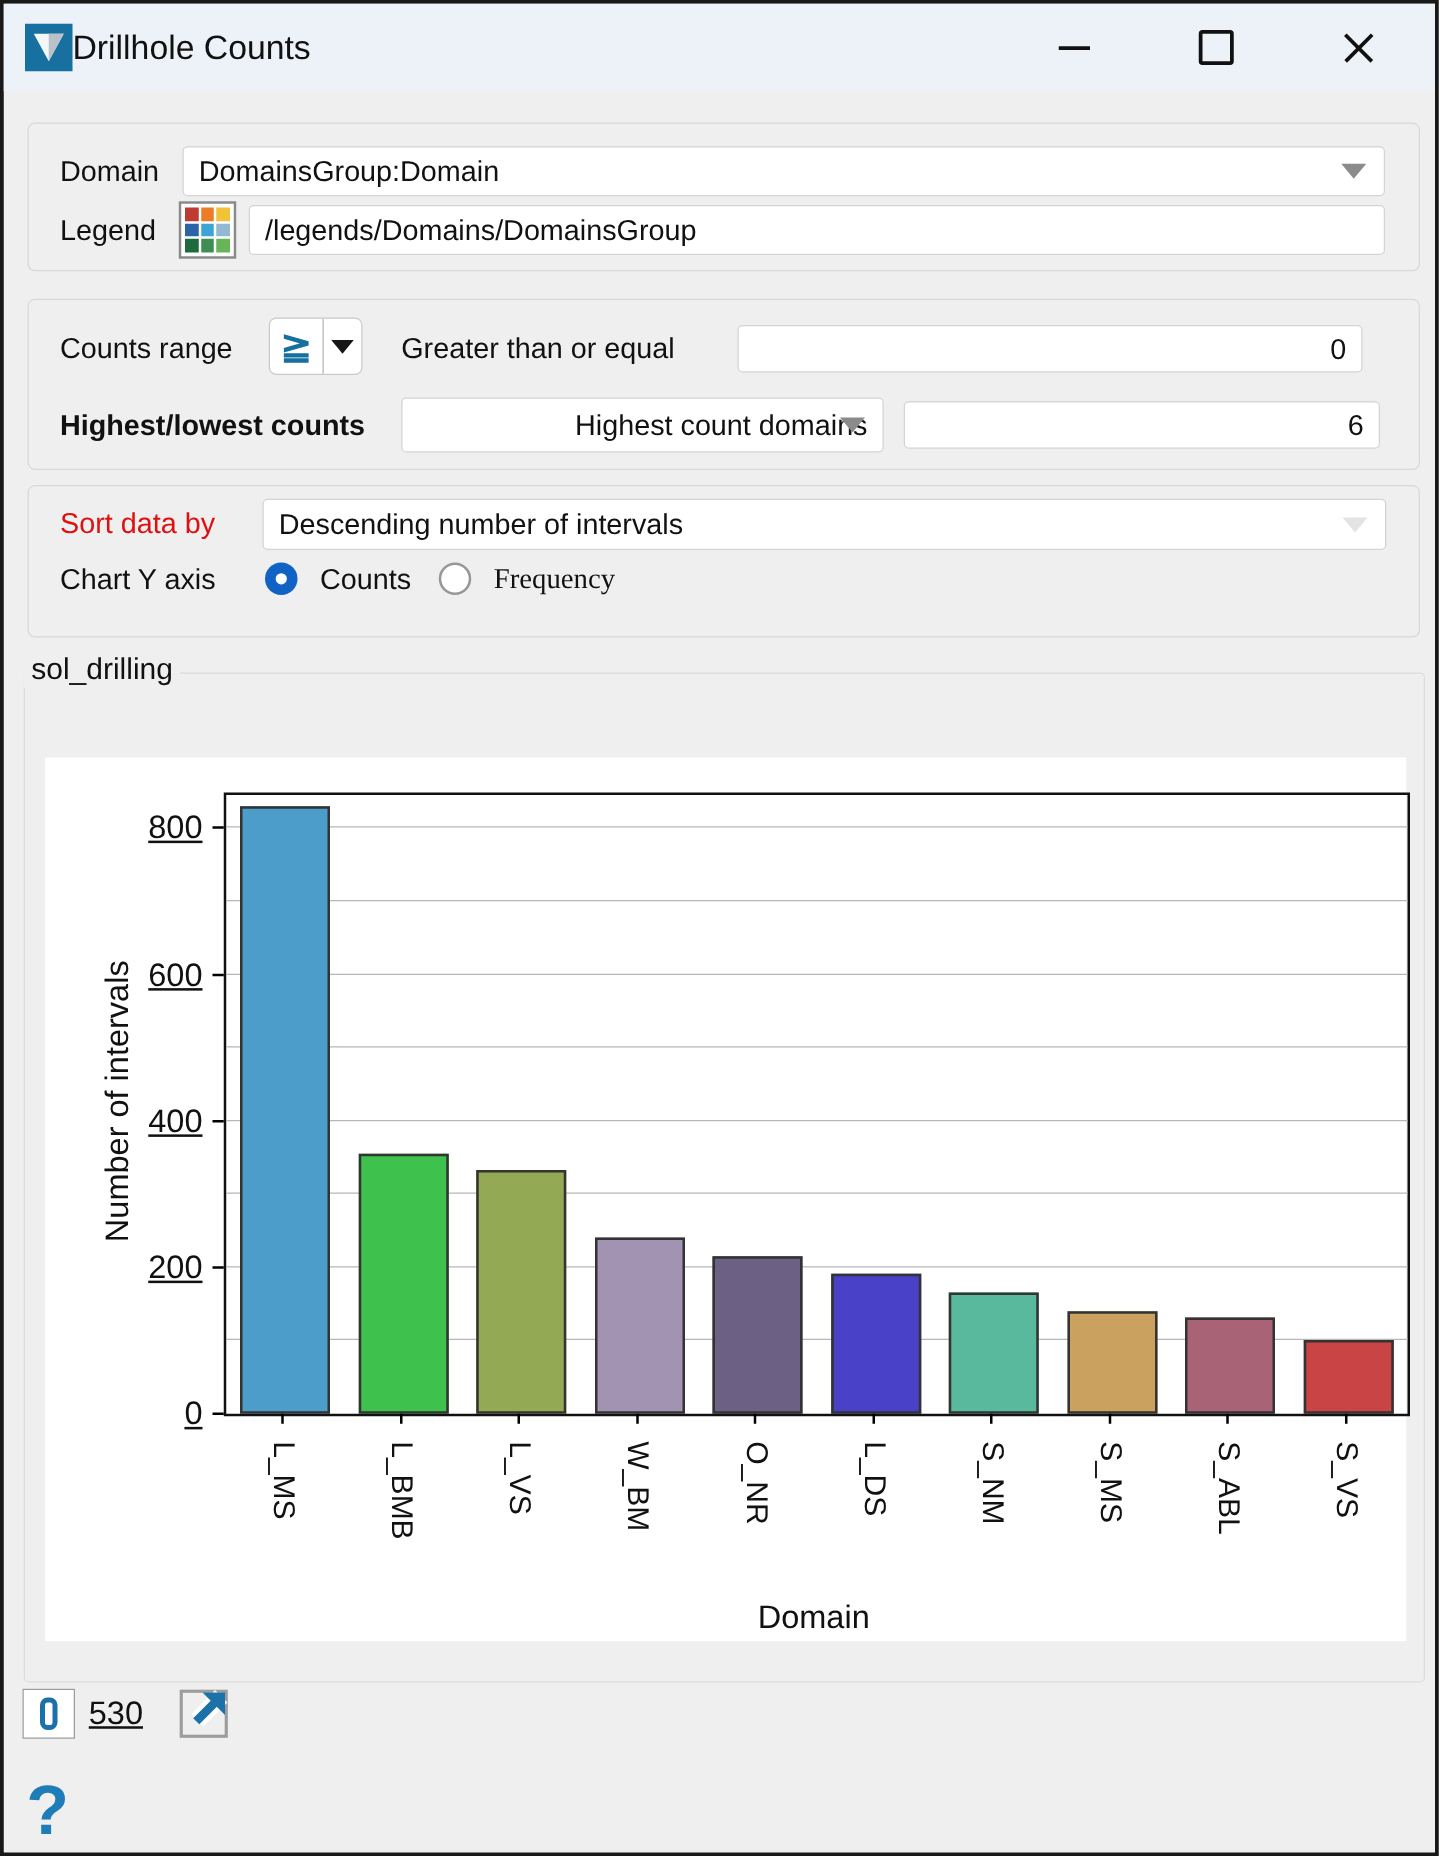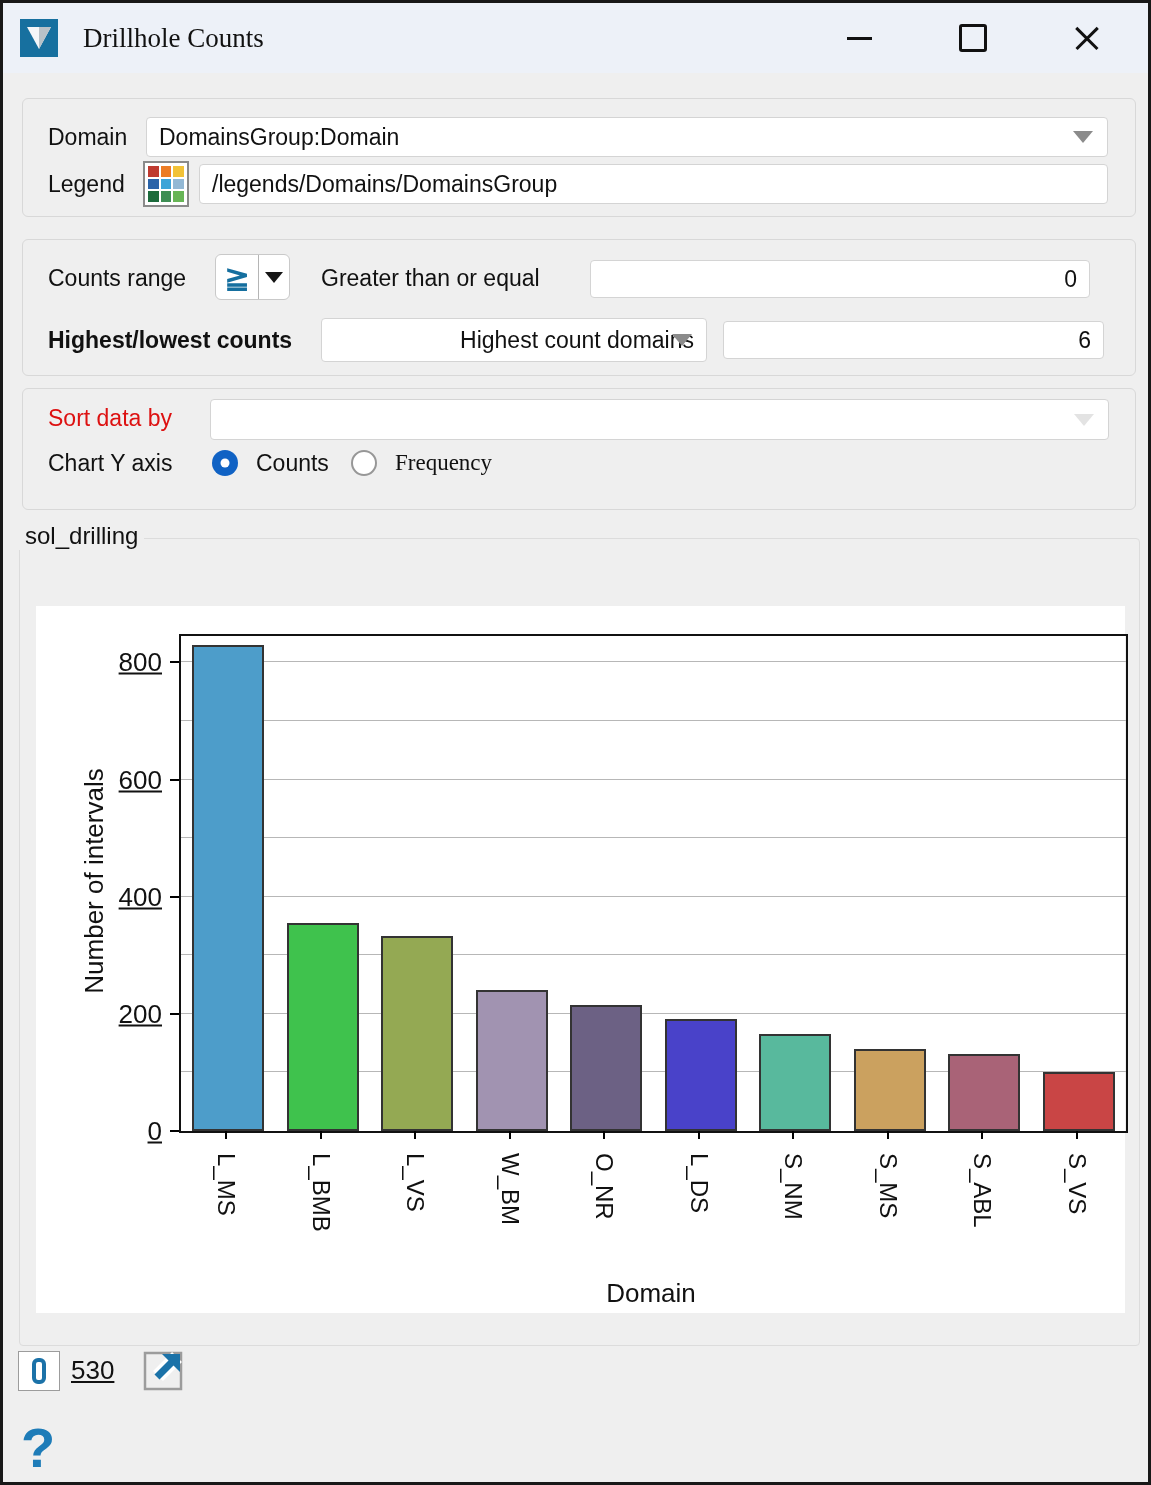--- a/index.html
+++ b/index.html
@@ -9,21 +9,21 @@
     font-family:"Liberation Sans",sans-serif;color:#111;overflow:hidden;
   }
   
   .titlebar{position:absolute;left:0;top:0;width:100%;height:70px;background:#edf1f8;
     display:flex;align-items:center;}
   .appicon{width:38px;height:38px;background:#17709f;margin-left:17px;position:relative;flex:0 0 auto;}
   .appicon::before{content:"";position:absolute;left:7px;top:8px;width:0;height:0;
     border-left:12px solid transparent;border-right:12px solid transparent;border-top:22px solid #f4f6f8;}
   .appicon::after{content:"";position:absolute;left:19px;top:8px;width:0;height:0;
     border-left:0 solid transparent;border-right:12px solid transparent;border-top:22px solid #b9c2c8;}
-  .wtitle{font-size:27px;margin-left:25px;font-family:Liberation Serif, serif;}
+  .wtitle{font-size:27px;margin-left:0;}
   .winbtns{margin-left:auto;display:flex;align-items:center;gap:68px;padding-right:38px;}
   .winbtn{width:46px;height:46px;display:flex;align-items:center;justify-content:center;cursor:default;}
   .ic-min{width:25px;height:3px;background:#111;}
   .ic-max{width:22px;height:22px;border:3px solid #111;border-radius:3px;}
   .ic-close{position:relative;width:28px;height:28px;}
   .ic-close::before,.ic-close::after{content:"";position:absolute;left:-1px;top:13px;width:30px;height:2.6px;background:#111;}
   .ic-close::before{transform:rotate(45deg);}
   .ic-close::after{transform:rotate(-45deg);}
   
   .panel{position:absolute;border:1px solid #d8d8d8;border-radius:6px;background:transparent;}
@@ -140,20 +140,21 @@
   <span>Highest count domains</span>
   <span class="combo-arrow tri"></span>
 </div>
 <div class="field right" style="left:720px;top:318px;width:381px;height:38px;">
   <span>6</span>
 </div>
 
 <div class="panel" id="panel3"></div>
 <div class="lbl red" style="left:45px;top:402px;">Sort data by</div>
 <div class="field" style="left:207px;top:396px;width:899px;height:41px;">
+  <span>Descending number of intervals</span>
   <span class="combo-arrow tri faint"></span>
 </div>
 <div class="lbl" style="left:45px;top:447px;">Chart Y axis</div>
 <div class="radio on" style="left:209px;top:447px;"></div>
 <div class="lbl" style="left:253px;top:447px;">Counts</div>
 <div class="radio off" style="left:348px;top:447px;"></div>
 <div class="lbl" style="left:392px;top:447px;font-family:Liberation Serif, serif;">Frequency</div>
 
 <div class="grouptitle">sol_drilling</div>
 <div class="groupbox"></div>

